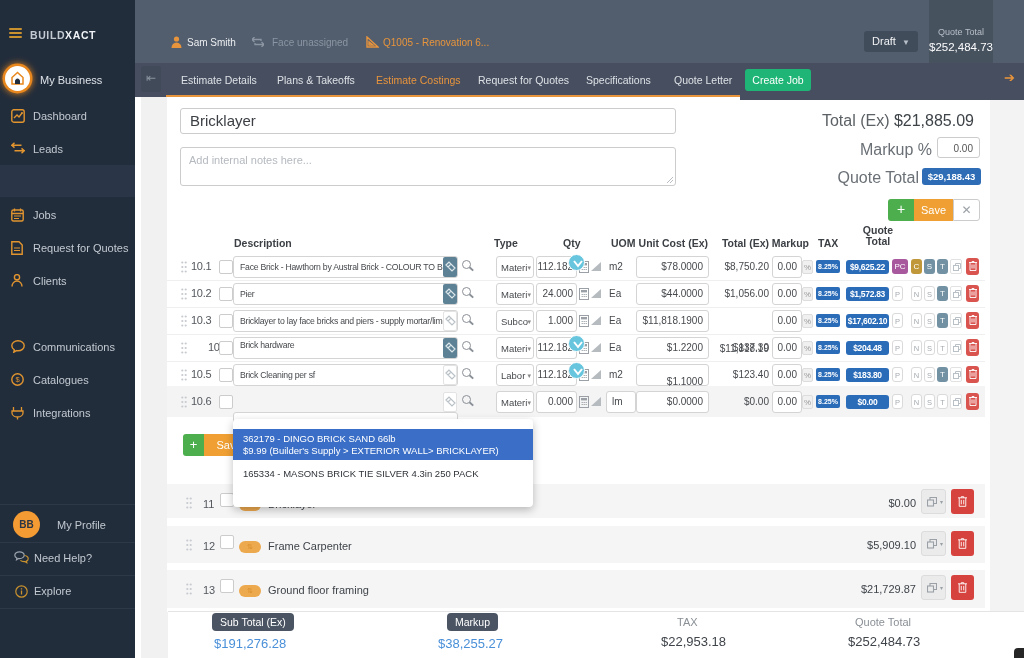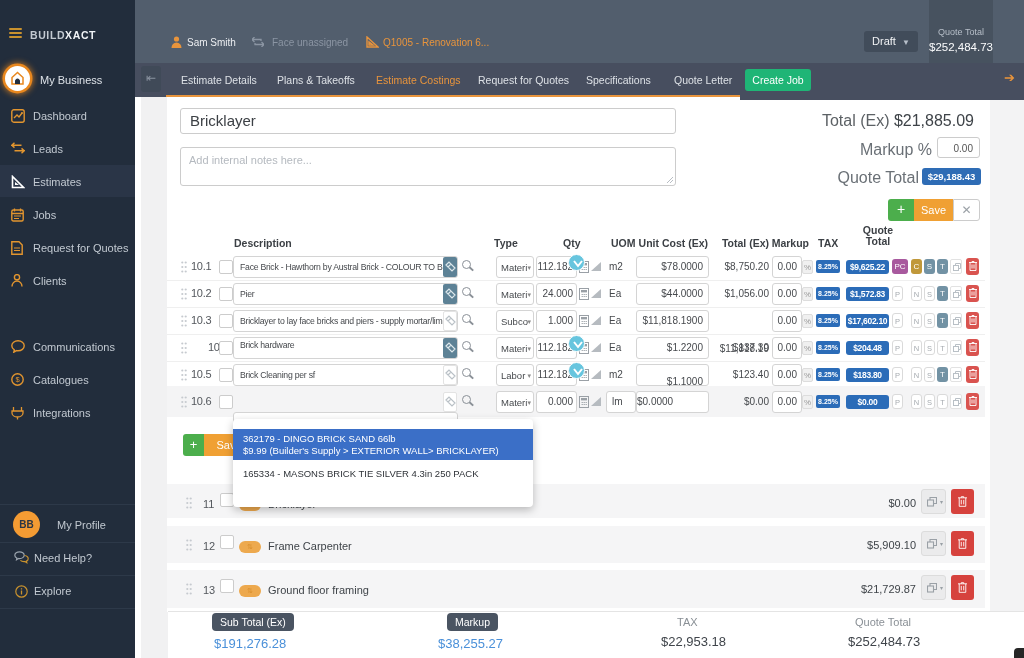--- a/index.html
+++ b/index.html
@@ -147,29 +147,20 @@
     </div>
     <div class="abs mitem" style="top:132px;">
       <span class="mic">
         <svg width="14" height="12" viewBox="0 0 14 12">
           <path d="M3.5 0.8 L0.8 3.2 L10.5 3.2 M3.5 5.6 L0.8 3.2 M10.5 11.2 L13.2 8.8 L3.5 8.8 M10.5 6.4 L13.2 8.8" stroke="#e2952f" stroke-width="1.5" fill="none"></path>
         </svg>
       </span>
       <span class="mlbl">Leads</span>
     </div>
     <div class="abs" style="left:0;top:165px;width:135px;height:32px;background:#2a3547;"></div>
-    <div class="abs mitem" style="top:165px;">
-      <span class="mic">
-        <svg width="14" height="14" viewBox="0 0 14 14">
-          <path d="M1.5 1.5 L1.5 12.5 L12.5 12.5 Z" fill="none" stroke="#fff" stroke-width="1.6"></path>
-          <path d="M4 7 L4 10 L8 10 Z" fill="#fff"></path>
-        </svg>
-      </span>
-      <span class="mlbl">Estimates</span>
-    </div>
     <div class="abs mitem" style="top:198px;">
       <span class="mic">
         <svg width="13" height="14" viewBox="0 0 13 14">
           <rect x="0.8" y="2" width="11.4" height="11" rx="1.5" fill="none" stroke="#e2952f" stroke-width="1.4"></rect>
           <path d="M3.5 0.5 L3.5 3.5 M9.5 0.5 L9.5 3.5 M1 5.5 L12 5.5" stroke="#e2952f" stroke-width="1.3"></path>
           <path d="M3 8 L10 8 M3 10.5 L8 10.5" stroke="#e2952f" stroke-width="1.1"></path>
         </svg>
       </span>
       <span class="mlbl">Jobs</span>
     </div>
@@ -550,21 +541,21 @@
     <div class="row-el" style="left:469px;top:403px;width:5px;height:1.6px;background:#8a9097;transform:rotate(42deg);"></div>
     <div class="cellinput" style="left:496px;top:391px;width:38px;padding:4.5px 9px 0 4px;font-size:9.5px;white-space:nowrap;overflow:hidden;">Materi<span style="position:absolute;right:2px;top:7px;color:#888;font-size:7px;">▾</span></div>
     <div class="cellinput" style="left:536px;top:391px;width:41px;text-align:right;padding:4px 3px 0 0;">0.000</div>
     <svg style="left:579px;top:396px;" width="10" height="12" viewBox="0 0 10 12">
       <rect x="0.5" y="0.5" width="9" height="11" fill="none" stroke="#9aa0a6" stroke-width="1"></rect>
       <rect x="2" y="2" width="6" height="2.4" fill="#9aa0a6"></rect>
       <path d="M2.6 6.5 h1.2 M4.6 6.5 h1.2 M6.6 6.5 h1.2 M2.6 8.5 h1.2 M4.6 8.5 h1.2 M6.6 8.5 h1.2" stroke="#9aa0a6" stroke-width="1.1"></path>
     </svg>
     <div class="row-el" style="left:591px;top:397px;width:0;height:0;border-left:10px solid transparent;border-bottom:9px solid #b6bbc0;"></div>
     <div class="cellinput" style="left:606px;top:391px;width:30px;padding:4px 4px 0 5px;">lm</div>
-    <div class="cellinput" style="left:636px;top:391px;width:73px;text-align:left;padding:4px 5px 8px 0;">$0.0000</div>
+    <div class="cellinput" style="left:636px;top:391px;width:73px;text-align:right;padding:4px 5px 8px 0;">$0.0000</div>
     <div class="row-el" style="left:709px;top:396px;width:60px;text-align:right;font-size:10px;color:#46494d;">$0.00</div>
     <div class="cellinput" style="left:772px;top:391px;width:30px;text-align:right;padding:4px 4px 0 0;">0.00</div>
     <div class="row-el" style="left:802px;top:395px;width:11px;height:14px;background:#f0f0f0;border:1px solid #ddd;border-radius:2px;font-size:8px;color:#999;text-align:center;line-height:13px;">%</div>
     <div class="badge bluebadge" style="left:816px;top:395px;width:24px;height:13px;font-size:7px;line-height:13px;">8.25%</div>
     <div class="badge bluebadge" style="left:846px;top:395px;width:43px;height:14px;font-size:8.5px;line-height:14px;border-radius:3px;letter-spacing:-0.3px;">$0.00</div>
     <div class="ltr off" style="left:892px;top:394px;">P</div>
     <div class="ltr off" style="left:911px;top:394px;">N</div>
     <div class="ltr off" style="left:924px;top:394px;">S</div>
     <div class="ltr off" style="left:937px;top:394px;">T</div>
     <div class="copyic" style="left:950px;top:394px;">

